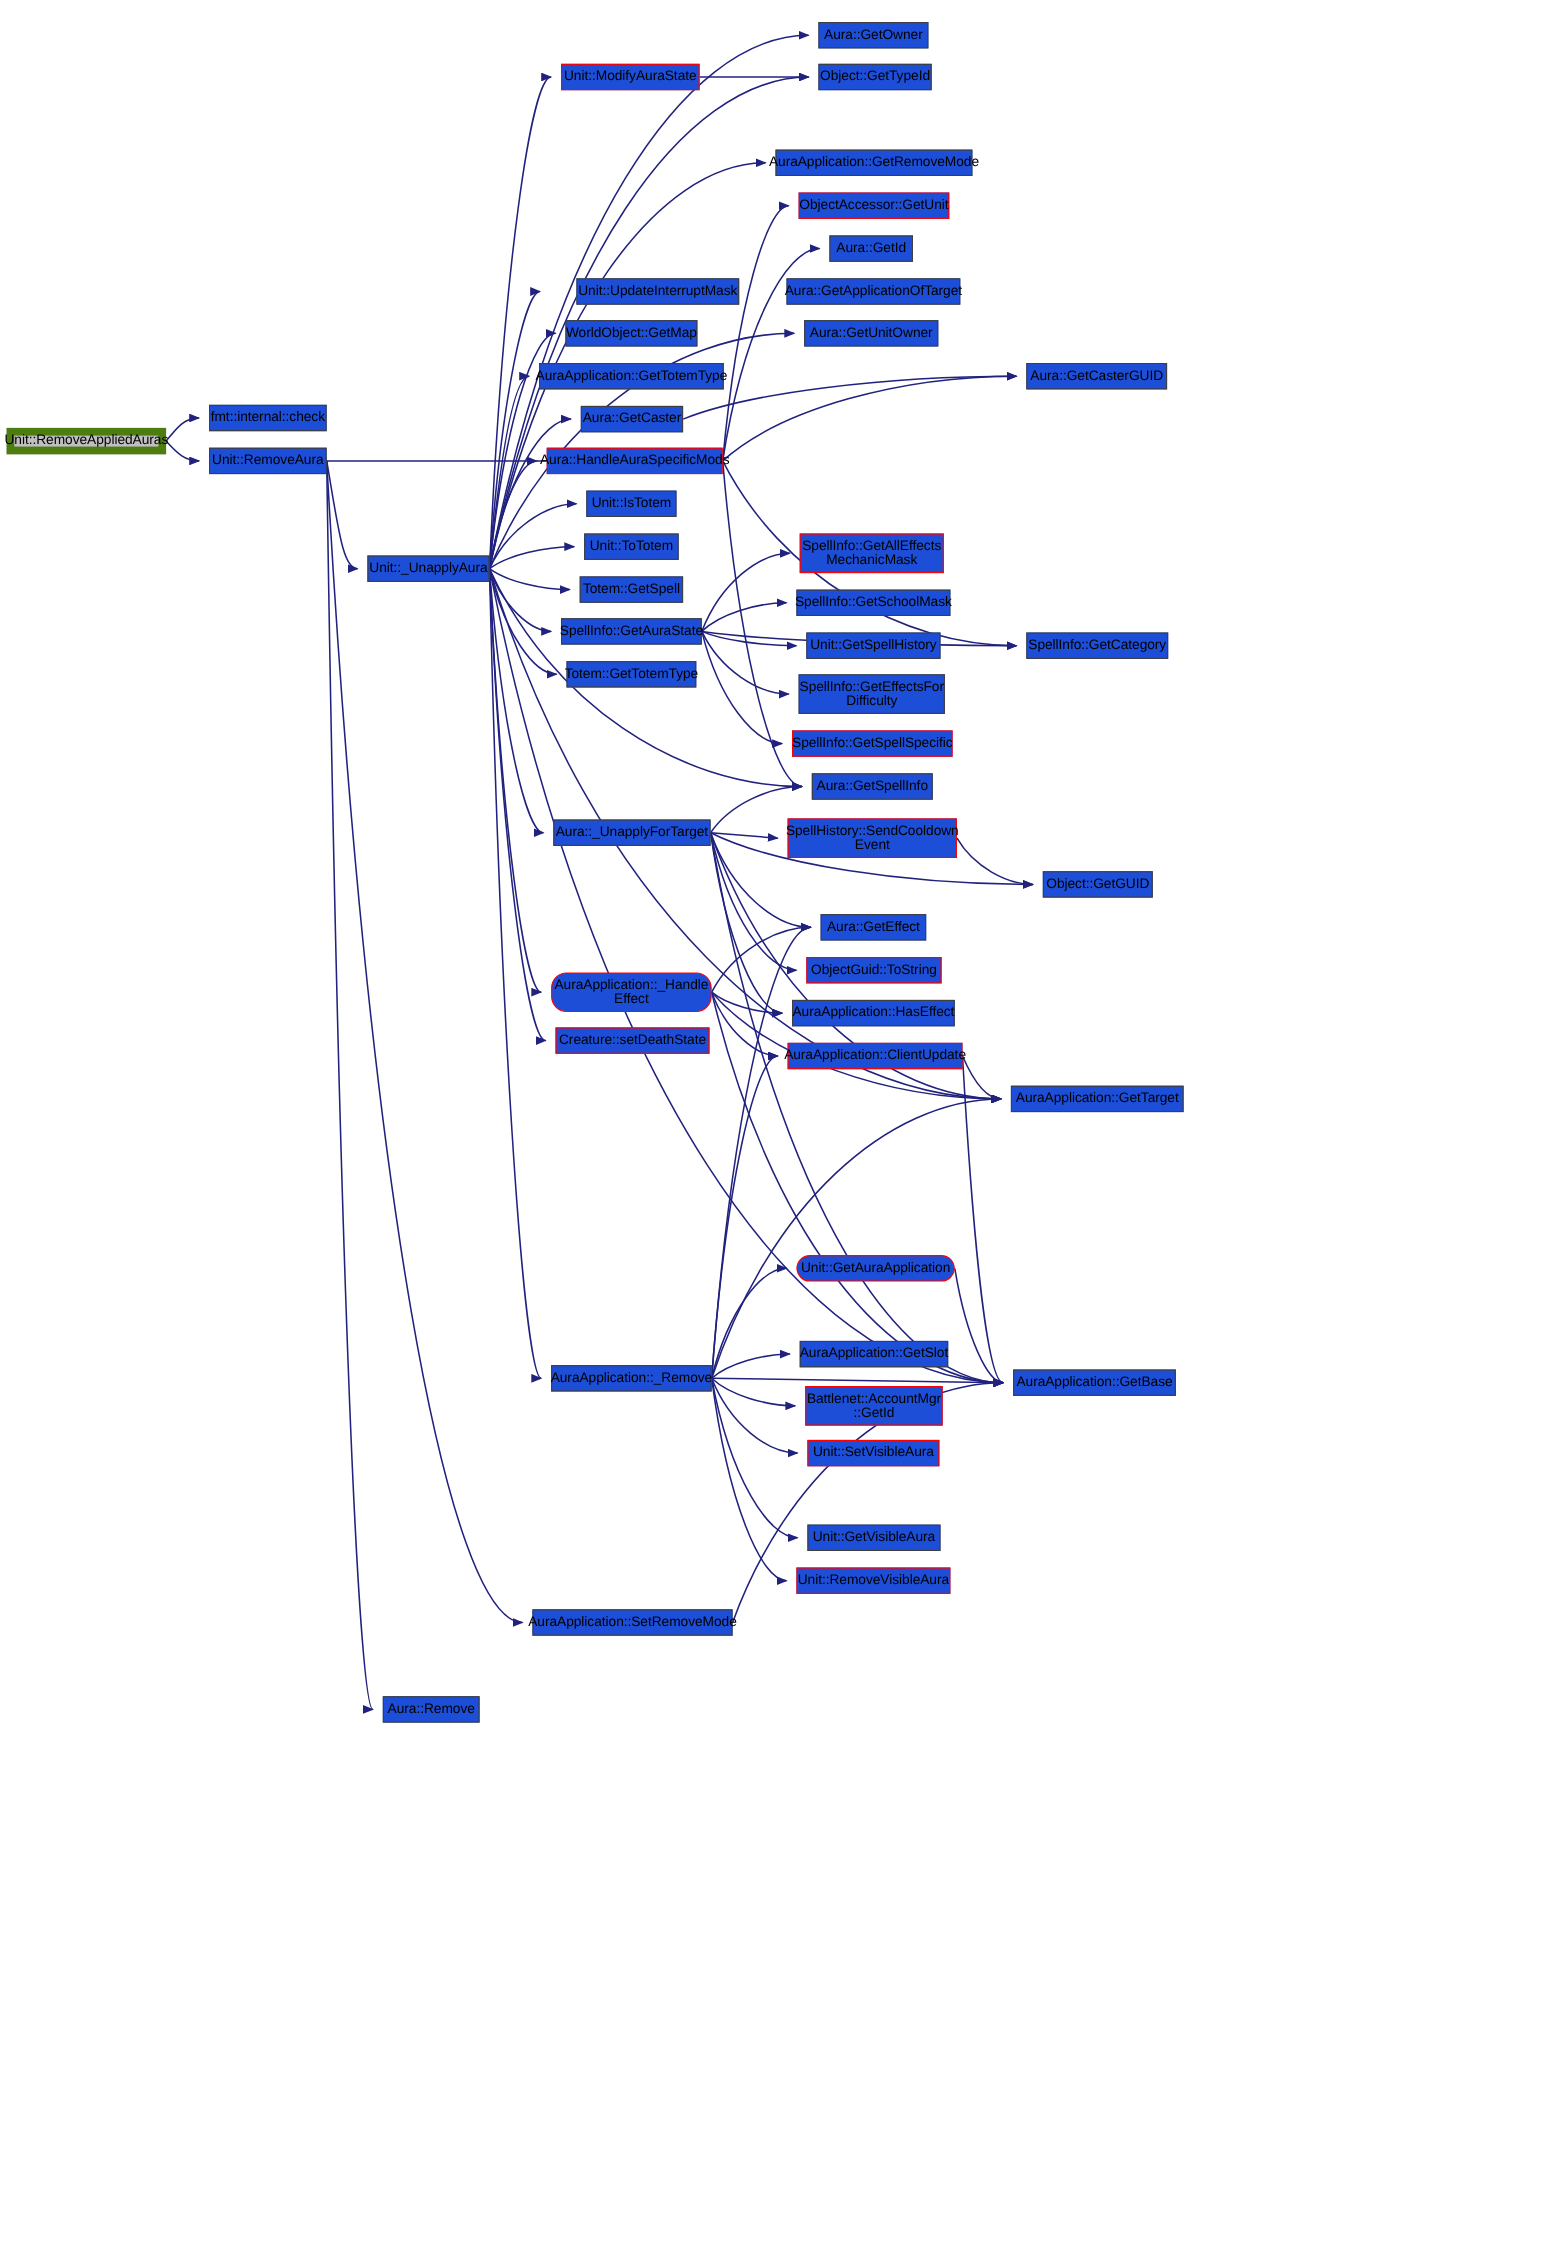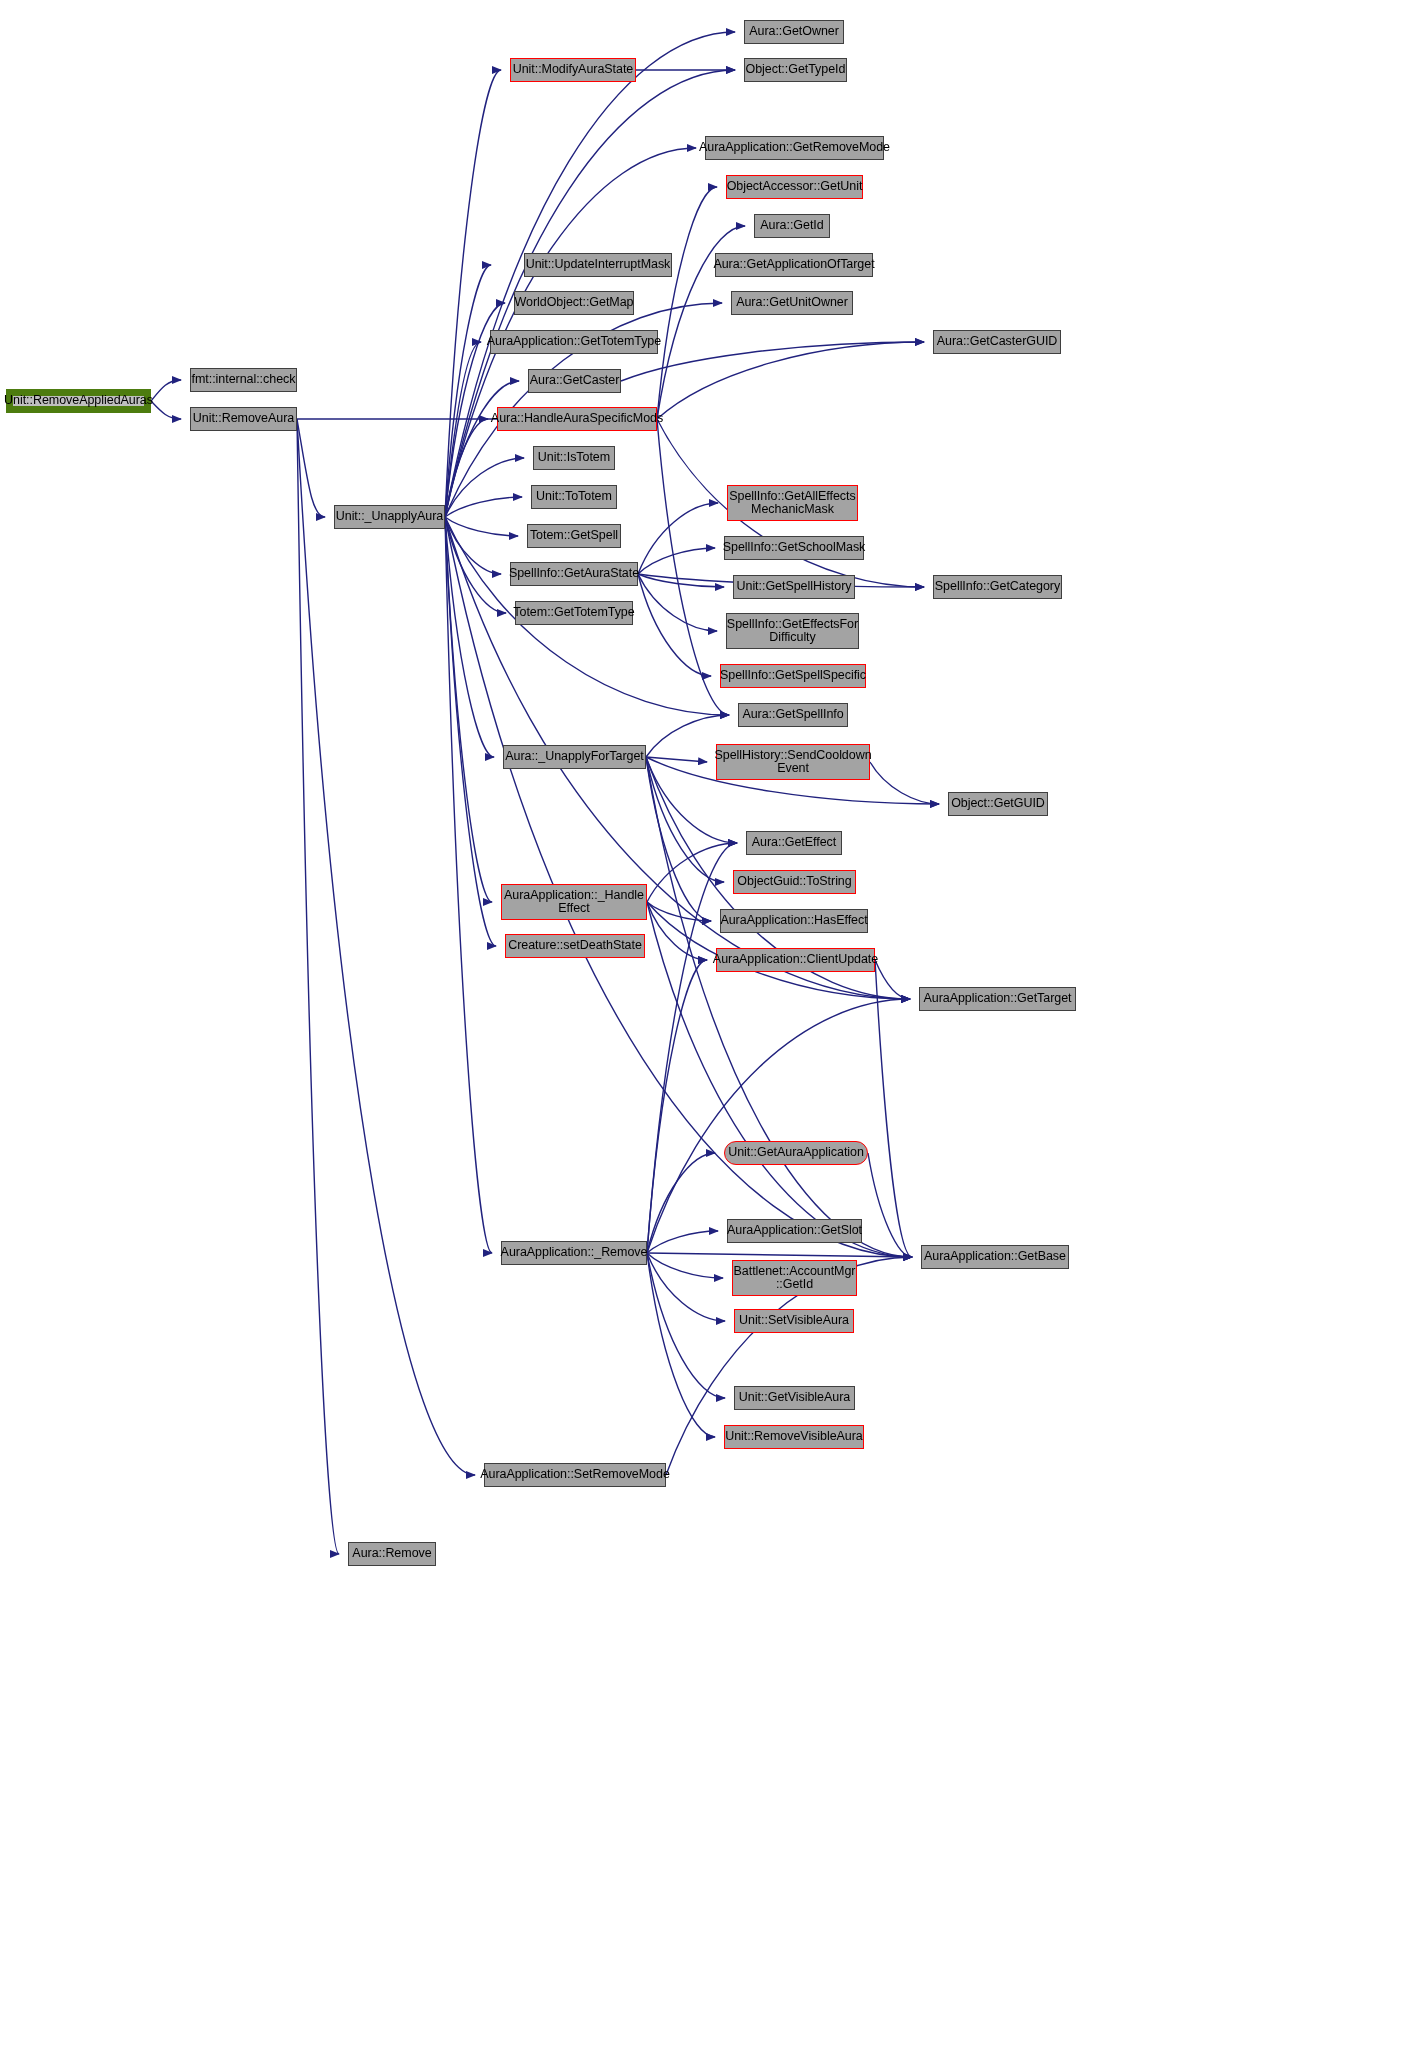--- a/index.html
+++ b/index.html
@@ -24,21 +24,21 @@
     height: 2051px;
     pointer-events: none;
   }
   .node {
     position: absolute;
     box-sizing: border-box;
     display: flex;
     align-items: center;
     justify-content: center;
     text-align: center;
-    background: #a3a3a3;
+    background: #1d4ed8;
     border: 1px solid #3f3f3f;
     color: #000000;
     font-size: 12.5px;
     line-height: 13.5px;
     letter-spacing: -0.05px;
     white-space: pre-line;
     z-index: 5;
   }
   .node.red {
     border: 1px solid #ff0000;
@@ -140,21 +140,21 @@
       <div class="node" style="left: 514px; top: 291px; width: 120px; height: 24px;">WorldObject::GetMap</div>
       <div class="node" style="left: 490px; top: 330px; width: 168px; height: 24px;">AuraApplication::GetTotemType</div>
       <div class="node" style="left: 528px; top: 369px; width: 93px; height: 24px;">Aura::GetCaster</div>
       <div class="node red" style="left: 497px; top: 407px; width: 160px; height: 24px;">Aura::HandleAuraSpecificMods</div>
       <div class="node" style="left: 533px; top: 446px; width: 82px; height: 24px;">Unit::IsTotem</div>
       <div class="node" style="left: 531px; top: 485px; width: 86px; height: 24px;">Unit::ToTotem</div>
       <div class="node" style="left: 527px; top: 524px; width: 94px; height: 24px;">Totem::GetSpell</div>
       <div class="node" style="left: 510px; top: 562px; width: 128px; height: 24px;">SpellInfo::GetAuraState</div>
       <div class="node" style="left: 515px; top: 601px; width: 118px; height: 24px;">Totem::GetTotemType</div>
       <div class="node" style="left: 503px; top: 745px; width: 143px; height: 24px;">Aura::_UnapplyForTarget</div>
-      <div class="node red" style="left: 501px; top: 884px; width: 146px; height: 36px;">AuraApplication::_Handle
+      <div class="node red" style="left: 501px; top: 884px; width: 146px; height: 36px; border-radius: 14px;">AuraApplication::_Handle
 Effect</div>
       <div class="node red" style="left: 505px; top: 934px; width: 140px; height: 24px;">Creature::setDeathState</div>
       <div class="node" style="left: 501px; top: 1241px; width: 146px; height: 24px;">AuraApplication::_Remove</div>
       <div class="node" style="left: 484px; top: 1463px; width: 182px; height: 24px;">AuraApplication::SetRemoveMode</div>
       <div class="node" style="left: 348px; top: 1542px; width: 88px; height: 24px;">Aura::Remove</div>
       <div class="node" style="left: 744px; top: 20px; width: 100px; height: 24px;">Aura::GetOwner</div>
       <div class="node" style="left: 744px; top: 58px; width: 103px; height: 24px;">Object::GetTypeId</div>
       <div class="node" style="left: 705px; top: 136px; width: 179px; height: 24px;">AuraApplication::GetRemoveMode</div>
       <div class="node red" style="left: 726px; top: 175px; width: 137px; height: 24px;">ObjectAccessor::GetUnit</div>
       <div class="node" style="left: 754px; top: 214px; width: 76px; height: 24px;">Aura::GetId</div>

